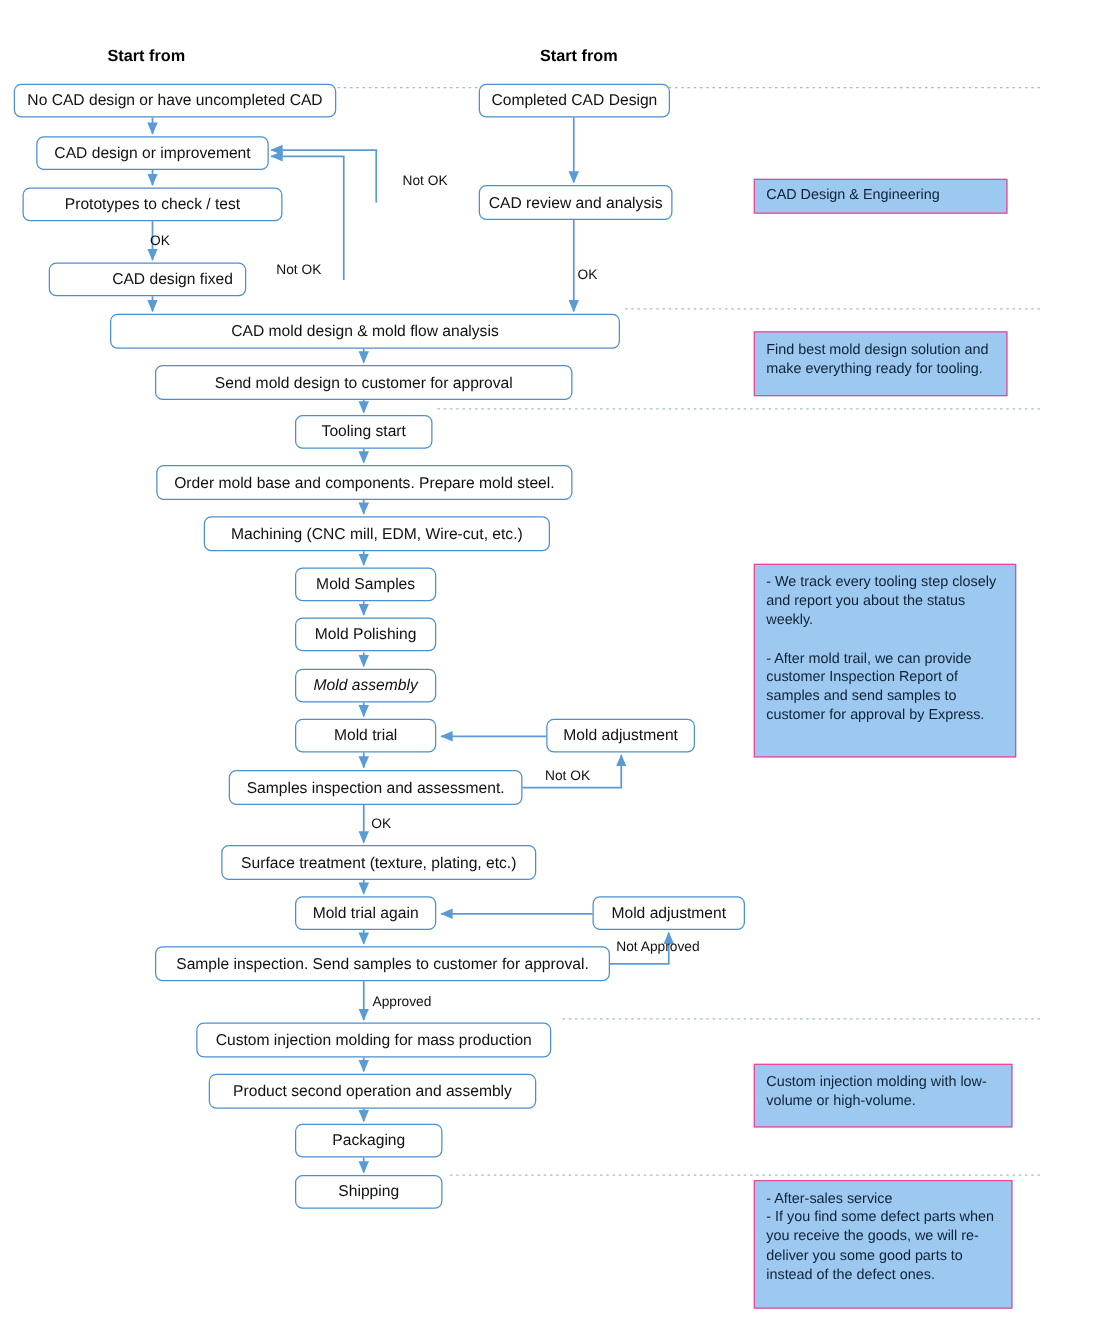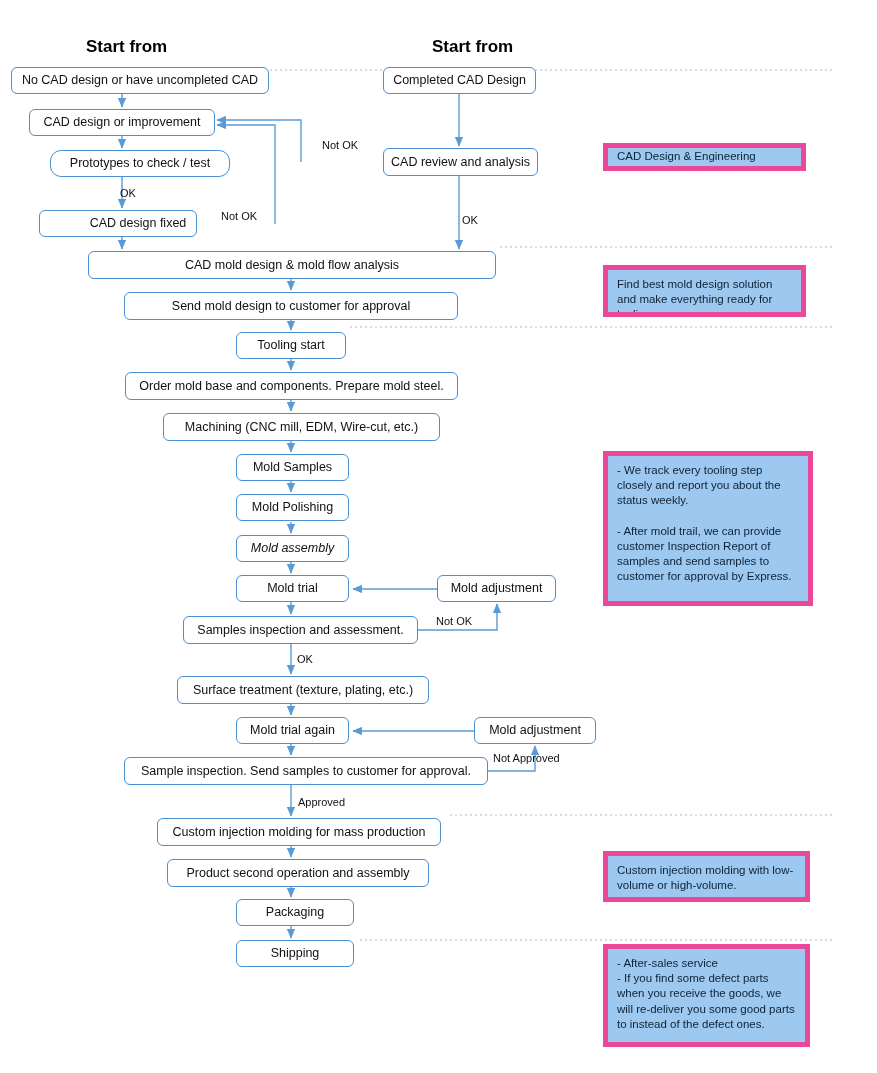--- a/index.html
+++ b/index.html
@@ -25,38 +25,38 @@
     justify-content:center;
     text-align:right;
     padding:0 8px;
     white-space:nowrap;
     color:#111;
   }
   .note{
     position:absolute;
     box-sizing:border-box;
     background:#9dc8ef;
-    border:5px solid #ec4899;
+    border:1px solid #ec4899;
     font-size:11.5px;
     line-height:1.32;
     padding:7px 9px;
     color:#0e2236;
     overflow:hidden;
     white-space:pre-line;
     text-align:left;
   }
   .label{
     position:absolute;
     font-size:11px;
     color:#111;
     white-space:nowrap;
   }
   .caption{
     position:absolute;
-    font-size:17px;
+    font-size:13px;
     font-weight:bold;
     color:#000;
     white-space:nowrap;
   }
   svg.lines{position:absolute;left:0;top:0;width:877px;height:1073px;pointer-events:none;}
 </style>
 </head>
 <body>
 
 <div id="canvas">
@@ -112,21 +112,21 @@
       <path d="M360,940 L835,940"></path>
     </g>
   </svg>
 
   <div class="caption" style="left:86px;top:37px;">Start from</div>
   <div class="caption" style="left:432px;top:37px;">Start from</div>
 
   <div class="node" style="left:11px;top:67px;width:258px;height:27px;">No CAD design or have uncompleted CAD</div>
   <div class="node" style="left:383px;top:67px;width:153px;height:27px;">Completed CAD Design</div>
   <div class="node" style="left:29px;top:109px;width:186px;height:27px;">CAD design or improvement</div>
-  <div class="node" style="left:50px;top:150px;width:180px;height:27px;border-radius:11px;">Prototypes to check / test</div>
+  <div class="node" style="left:18px;top:150px;width:208px;height:27px;">Prototypes to check / test</div>
   <div class="node" style="left:383px;top:148px;width:155px;height:28px;">CAD review and analysis</div>
   <div class="node" style="left:39px;top:210px;width:158px;height:27px;padding-left:48px;">CAD design fixed</div>
   <div class="node" style="left:88px;top:251px;width:408px;height:28px;">CAD mold design &amp; mold flow analysis</div>
   <div class="node" style="left:124px;top:292px;width:334px;height:28px;">Send mold design to customer for approval</div>
   <div class="node" style="left:236px;top:332px;width:110px;height:27px;">Tooling start</div>
   <div class="node" style="left:125px;top:372px;width:333px;height:28px;">Order mold base and components. Prepare mold steel.</div>
   <div class="node" style="left:163px;top:413px;width:277px;height:28px;">Machining (CNC mill, EDM, Wire-cut, etc.)</div>
   <div class="node" style="left:236px;top:454px;width:113px;height:27px;">Mold Samples</div>
   <div class="node" style="left:236px;top:494px;width:113px;height:27px;">Mold Polishing</div>
   <div class="node" style="left:236px;top:535px;width:113px;height:27px;font-style:italic;">Mold assembly</div>

